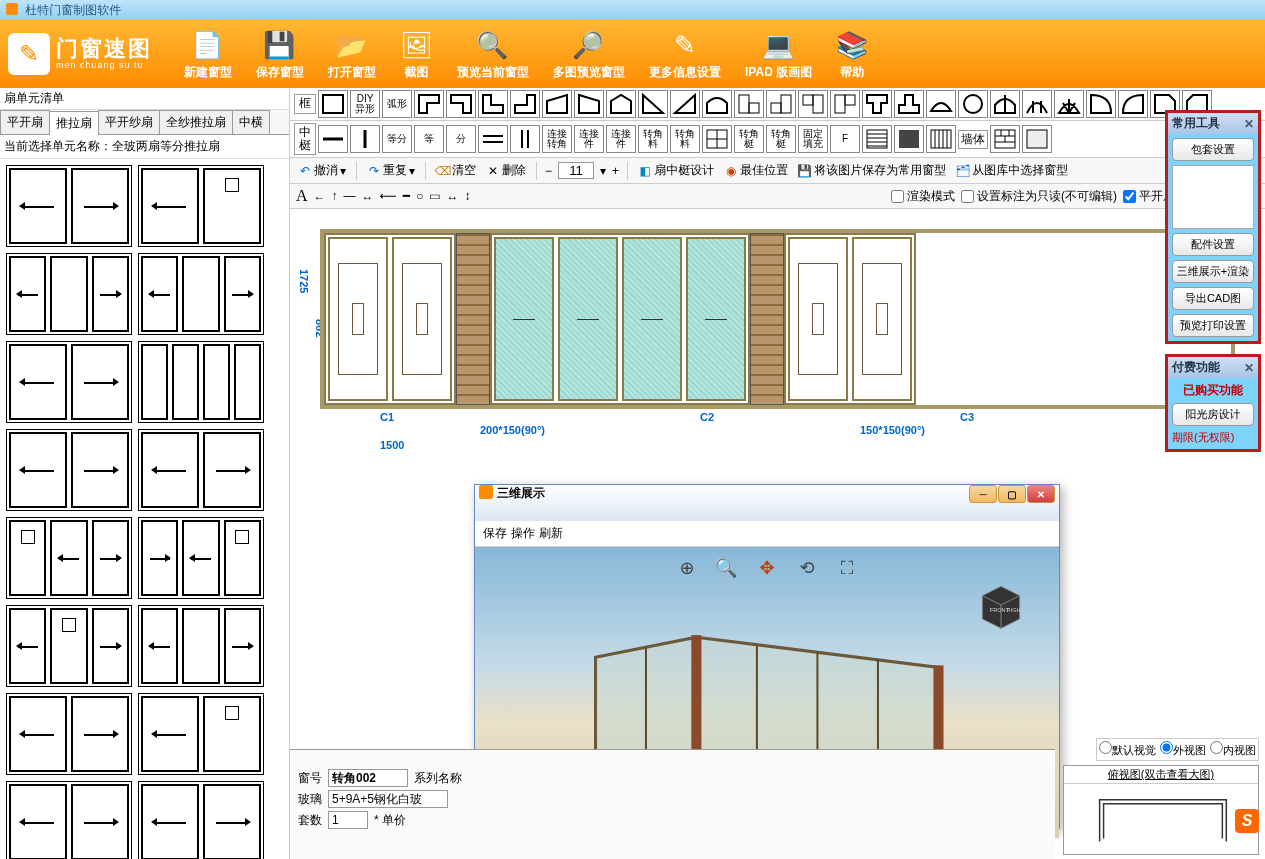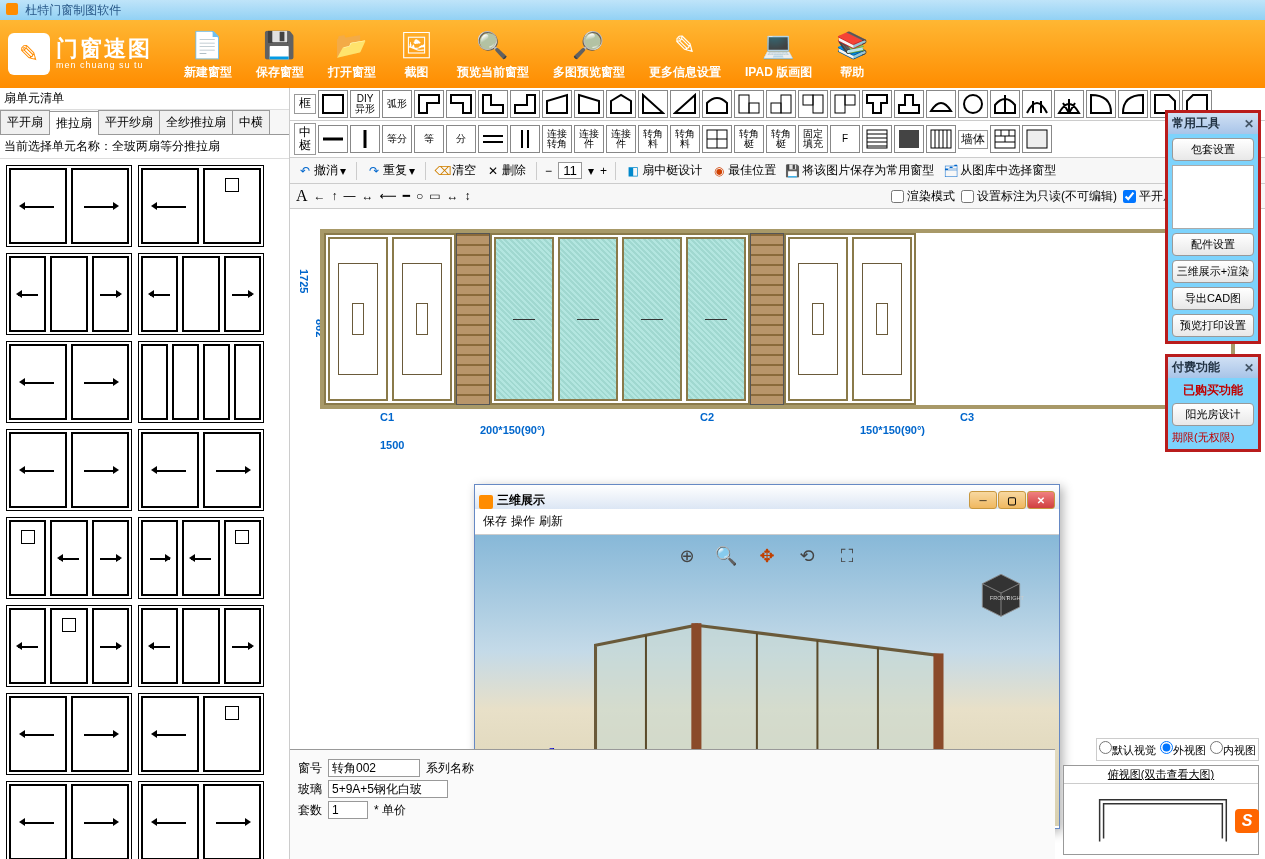--- a/index.html
+++ b/index.html
@@ -46,32 +46,32 @@
 .win-sec { display:flex; border:2px solid #8a7a4a; background:#fff;}
 .win-pane { width:60px; border:2px solid #8a7a4a; margin:2px; position:relative; background:#fff;}
 .win-pane.deco::before{content:"";position:absolute;top:15%;left:15%;right:15%;bottom:15%;border:1px solid #6a5a3a;}
 .win-pane.deco::after{content:"";position:absolute;top:40%;left:40%;right:40%;bottom:40%;border:1px solid #6a5a3a;}
 .win-pane.glass{background:repeating-linear-gradient(45deg,#b3e6e0,#b3e6e0 2px,#a0d8d0 2px,#a0d8d0 4px);}
 .win-pane.glass::after{content:"";position:absolute;top:50%;left:30%;right:30%;height:1px;background:#333;}
 .win-wall { width:34px; background:repeating-linear-gradient(0deg,#b8956a,#b8956a 8px,#8a6a3a 8px,#8a6a3a 10px),repeating-linear-gradient(90deg,#b8956a,#b8956a 14px,#8a6a3a 14px,#8a6a3a 16px); border:1px solid #555;}
 .dim { position:absolute; font-size:11px; color:#0066cc; font-weight:bold;}
 .dim.v { writing-mode:vertical-rl; }
 .popup3d { position:absolute; top:484px; left:474px; width:586px; height:345px; border:1px solid #6689c4; background:#fff; box-shadow:3px 3px 10px rgba(0,0,0,.3);}
-.popup3d .phdr { height:24px; background:linear-gradient(#fff,#dce6f4); display:flex; align-items:flex-end; padding:0 4px; font-size:12px; font-weight:bold;}
+.popup3d .phdr { height:36px; background:linear-gradient(#fff,#dce6f4); display:flex; align-items:flex-start; padding:0 4px; font-size:12px; font-weight:bold;}
 .popup3d .phdr .pic{width:14px;height:14px;background:#ff8c00;border-radius:2px;margin-right:4px;}
 .popup3d .wbtns { margin-left:auto; display:flex; gap:1px;}
 .popup3d .wbtn { width:28px; height:18px; background:linear-gradient(#f8d8a0,#f0b860); border:1px solid #c89840; border-radius:3px; display:flex; align-items:center; justify-content:center; font-size:10px; cursor:pointer;}
 .popup3d .wbtn.close{background:linear-gradient(#f08080,#d04040);color:#fff;}
 .popup3d .pmenu { padding:4px 8px; border-bottom:1px solid #ccc; display:flex; gap:4px; font-size:12px;}
 .popup3d .pcanvas { height:calc(100% - 52px); background:linear-gradient(#87b8d8 0%,#c4dae8 40%,#e8e0c8 60%,#d8d0b0 100%); position:relative;}
 .p3d-tools{position:absolute;top:8px;left:50%;transform:translateX(-50%);display:flex;gap:14px;}
 .p3d-tool{width:26px;height:26px;display:flex;align-items:center;justify-content:center;font-size:18px;color:#444;cursor:pointer;}
 .cube3d{position:absolute;top:30px;right:30px;width:56px;height:56px;}
 .model3d{position:absolute;top:70px;left:60px;right:60px;bottom:40px;}
-.props { position:absolute; left:290px; bottom:0; right:210px; height:110px; border-top:1px solid #999; background:#fafafa; padding:6px 8px; font-size:12px;}
+.props { position:absolute; left:290px; bottom:0; right:210px; height:110px; border-top:1px solid #999; background:#fafafa; padding:16px 8px; font-size:12px;}
 .props .prow { display:flex; align-items:center; gap:6px; margin:3px 0;}
 .props input[type=text]{border:1px solid #999; padding:1px 3px; font-size:12px;}
 .rightpanel { position:absolute; top:110px; right:4px; width:96px;}
 .rp-box { border:3px solid #b91c1c; margin-bottom:10px; background:#7dd3fc;}
 .rp-hdr { background:linear-gradient(#d0e0f4,#a8c4e8); padding:2px 4px; font-size:12px; font-weight:bold; color:#234; display:flex; align-items:center;}
 .rp-hdr .x{margin-left:auto;cursor:pointer;color:#456;}
 .rp-body { padding:4px; display:flex; flex-direction:column; gap:4px;}
 .rp-btn { border:1px solid #999; background:linear-gradient(#fff,#e8e8e8); padding:3px 2px; font-size:11px; text-align:center; cursor:pointer; border-radius:4px;}
 .rp-blank{height:64px;border:1px solid #aaa;background:#fff;}
 .viewsel{position:absolute;bottom:98px;right:6px;font-size:11px;display:flex;align-items:center;gap:4px;background:#fff;padding:2px;border:1px solid #ccc;}
@@ -514,21 +514,21 @@
       <div class="tb-btn">
           <span class="tb-ic" style="color:#d08000">⌫</span>
           <span>清空</span>
         </div>
       <div class="tb-btn">
           <span class="tb-ic">✕</span>
           <span>删除</span>
         </div>
       <div class="tb-sep"></div>
       <span>−</span>
-      <input type="text" style="width: 24px; border: 1px solid rgb(153, 153, 153); text-align: center;" value="11">
+      <input type="text" style="width: 36px; border: 1px solid rgb(153, 153, 153); text-align: center;" value="11">
       <span>▾</span>
       <span>+</span>
       <div class="tb-sep"></div>
       <div class="tb-btn">
           <span class="tb-ic" style="color:#0088cc">◧</span>
           <span>扇中梃设计</span>
         </div>
       <div class="tb-btn">
           <span class="tb-ic" style="color:#d04000">◉</span>
           <span>最佳位置</span>
@@ -665,21 +665,21 @@
         <circle cx="130" cy="185" r="6" fill="#fff" stroke="#333"></circle>
           <text x="140" y="188" font-size="9">Origin</text>
       </svg>
     </div>
   </div>
 </div>
 
 <div class="props">
   <div class="prow">
     <span>窗号</span>
-    <input type="text" style="width: 92px;" value="转角002">
+    <input type="text" style="width: 80px; font-weight: bold;" value="转角002">
     <span>系列名称</span>
   </div>
   <div class="prow">
     <span>玻璃</span>
     <input type="text" style="width: 120px;" value="5+9A+5钢化白玻">
   </div>
   <div class="prow">
     <span>套数</span>
     <input type="text" style="width: 40px;" value="1">
     <span>* 单价</span>

